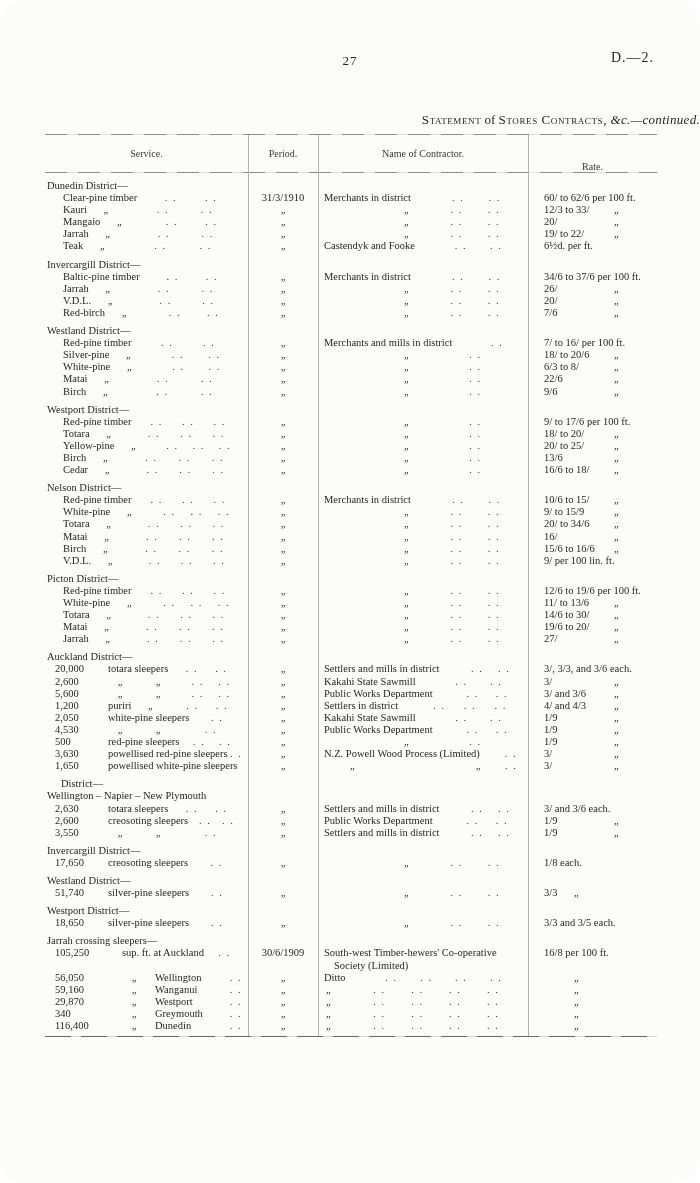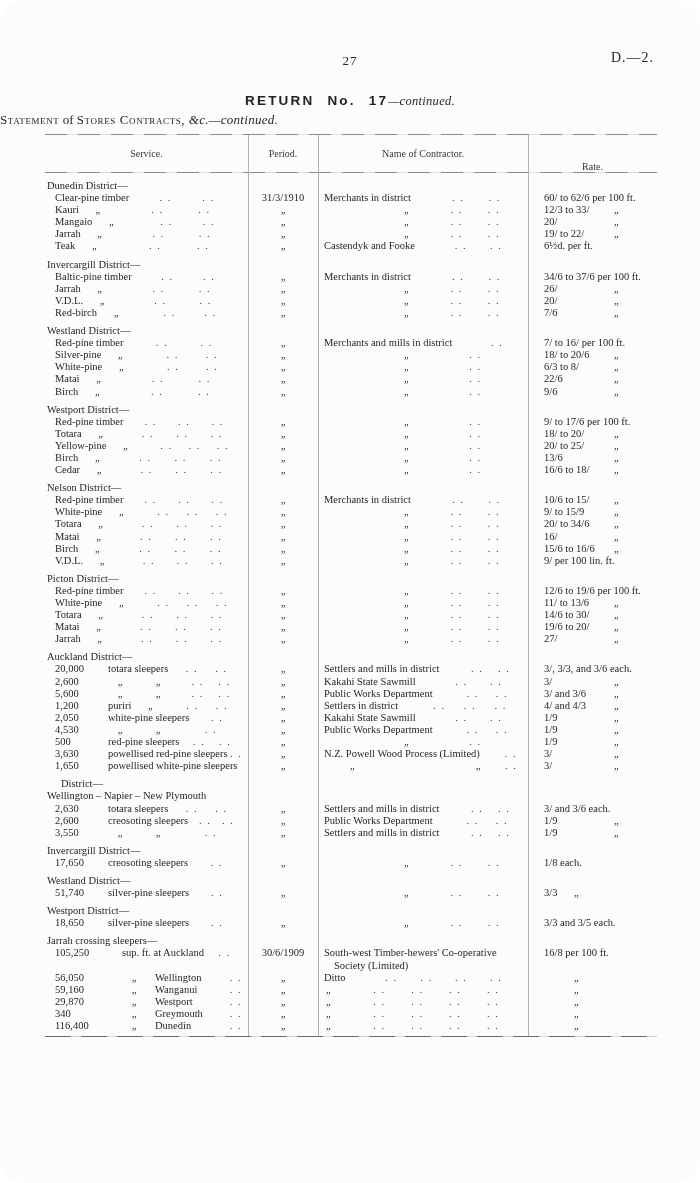--- a/index.html
+++ b/index.html
@@ -4,21 +4,21 @@
 <style>
   html,body{margin:0;padding:0;background:#ffffff;}
   .page{position:relative;width:700px;height:1183px;background:#fcfcfa;
         font-family:"Liberation Serif","DejaVu Serif",serif;color:#282624;overflow:hidden;border-radius:25px;}
   .pg-num{position:absolute;top:53px;left:0;right:0;text-align:center;font-size:13px;letter-spacing:1px;}
   .doc-ref{position:absolute;top:50px;right:46px;font-size:14px;letter-spacing:1px;}
   .title1{position:absolute;top:91px;left:0;right:0;text-align:center;white-space:nowrap;}
   .t1-main{font-family:"Liberation Sans","DejaVu Sans",sans-serif;font-weight:bold;
            font-size:13.5px;letter-spacing:2.2px;word-spacing:7px;color:#222;}
   .t1-cont{font-style:italic;font-size:12.5px;letter-spacing:.3px;}
-  .title2{position:absolute;top:112px;left:0;right:0;text-align:left;font-size:13px;white-space:nowrap;}
+  .title2{position:absolute;top:112px;left:0;right:0;text-align:right;font-size:13px;white-space:nowrap;}
   .sc{font-variant:small-caps;letter-spacing:.6px;}
   .t2-it{font-style:italic;letter-spacing:.3px;}
   .table{position:absolute;left:45px;top:134px;width:612px;height:903px;font-size:10.5px;}
   .rule-h{position:absolute;left:0;right:0;height:1px;
           background:repeating-linear-gradient(90deg,rgba(95,93,90,.7) 0 22px,rgba(150,148,144,.28) 22px 33px);}
   .rule-top{top:0;}
   .rule-head{top:38px;}
   .rule-bottom{bottom:0;background:repeating-linear-gradient(90deg,rgba(80,78,75,.85) 0 26px,rgba(140,138,134,.35) 26px 36px);}
   .vrule{position:absolute;top:1px;bottom:1px;width:1px;background:#b3b2ae;}
   .v1{left:203px;} .v2{left:273px;} .v3{left:483px;}
@@ -28,21 +28,21 @@
   .tbody{padding-top:8px;}
   .sec{margin-top:6px;}
   .tbody .sec:first-child{margin-top:0;}
   .sec-title{padding-left:2px;line-height:12.1px;}
   .sec-title.line2{padding-left:16px;}
   .row{display:flex;align-items:flex-start;line-height:12.1px;min-height:12.1px;}
   .c{box-sizing:border-box;}
   .svc{width:203px;display:flex;padding-left:10px;}
   .num{flex:none;width:46px;text-align:left;}
   .num.wide{width:60px;}
-  .nm{flex:none;}
+  .nm{flex:none;margin-left:8px;}
   .after-num{margin-left:7px;}
   .sd{flex:none;width:38px;text-align:center;}
   .plc{flex:none;width:72px;margin-left:2px;}
   .leaders{flex:1;display:flex;justify-content:space-evenly;min-width:0;margin-right:3px;color:#3a3836;}
   .ldr{letter-spacing:1.5px;white-space:pre;}
   .per{width:70px;flex:none;text-align:center;}
   .ctr{width:210px;display:flex;padding-left:6px;gap:17px;}
   .ct{flex:none;}
   .ct-block{width:100%;}
   .ct-l2{padding-left:10px;}
@@ -54,23 +54,20 @@
   .rdit{position:absolute;left:86px;top:0;}
   .rdit.near{left:46px;}
 </style>
 </head>
 <body>
 
 <div class="page">
   <div class="pg-num">27</div>
   <div class="doc-ref">D.—2.</div>
 
-  <div class="title1">
-    <span class="t1-main">RETURN No. 17</span><span class="t1-cont">—continued.</span>
-  </div>
   <div class="title2">
     <span class="sc">Statement</span><span> of </span><span class="sc">Stores Contracts,</span><span class="t2-it"> &amp;c.—continued.</span>
   </div>
 
   <div class="table">
     <div class="rule-h rule-top"></div>
     <div class="thead">
       <div class="th th-svc">Service.</div>
       <div class="th th-per">Period.</div>
       <div class="th th-ctr">Name of Contractor.</div>

